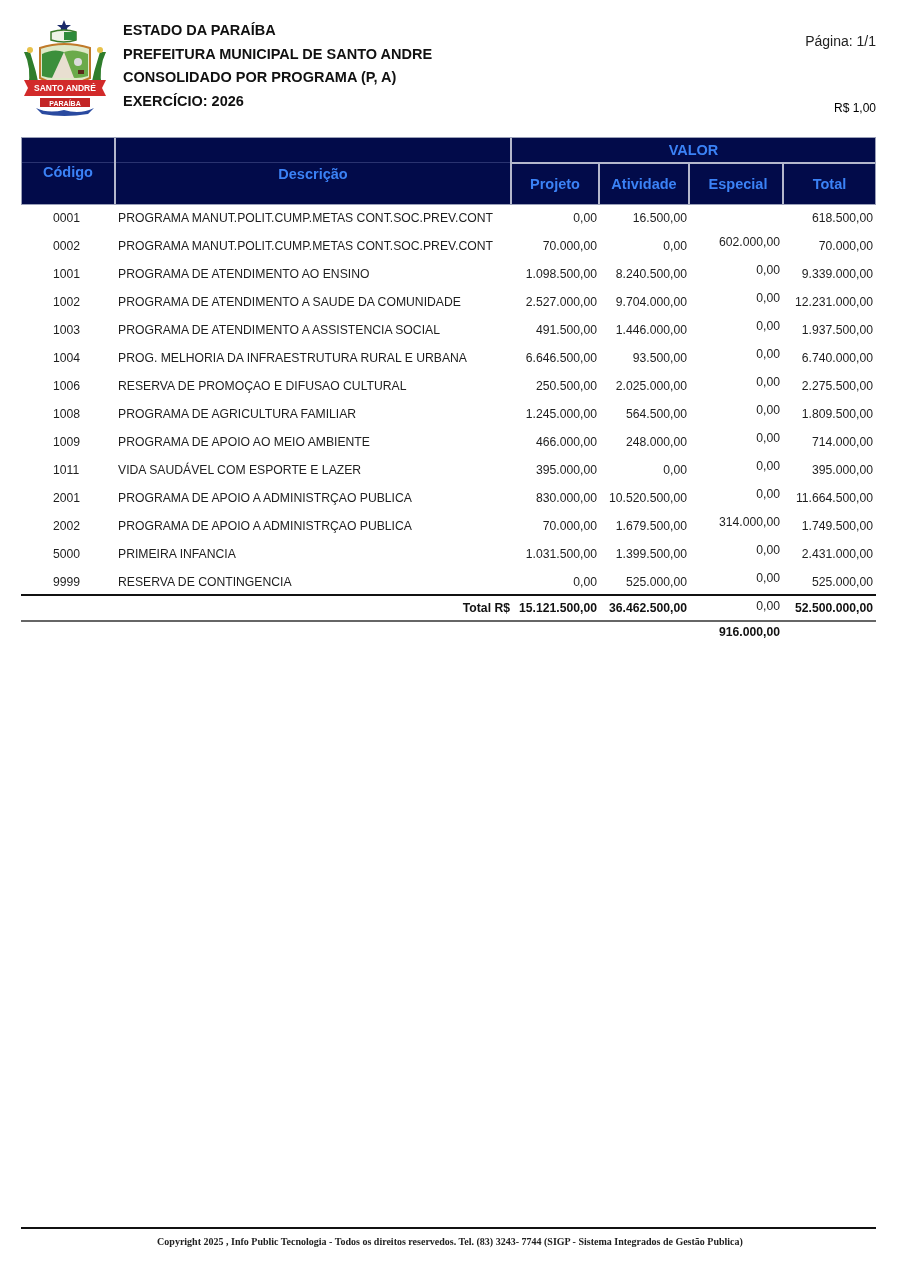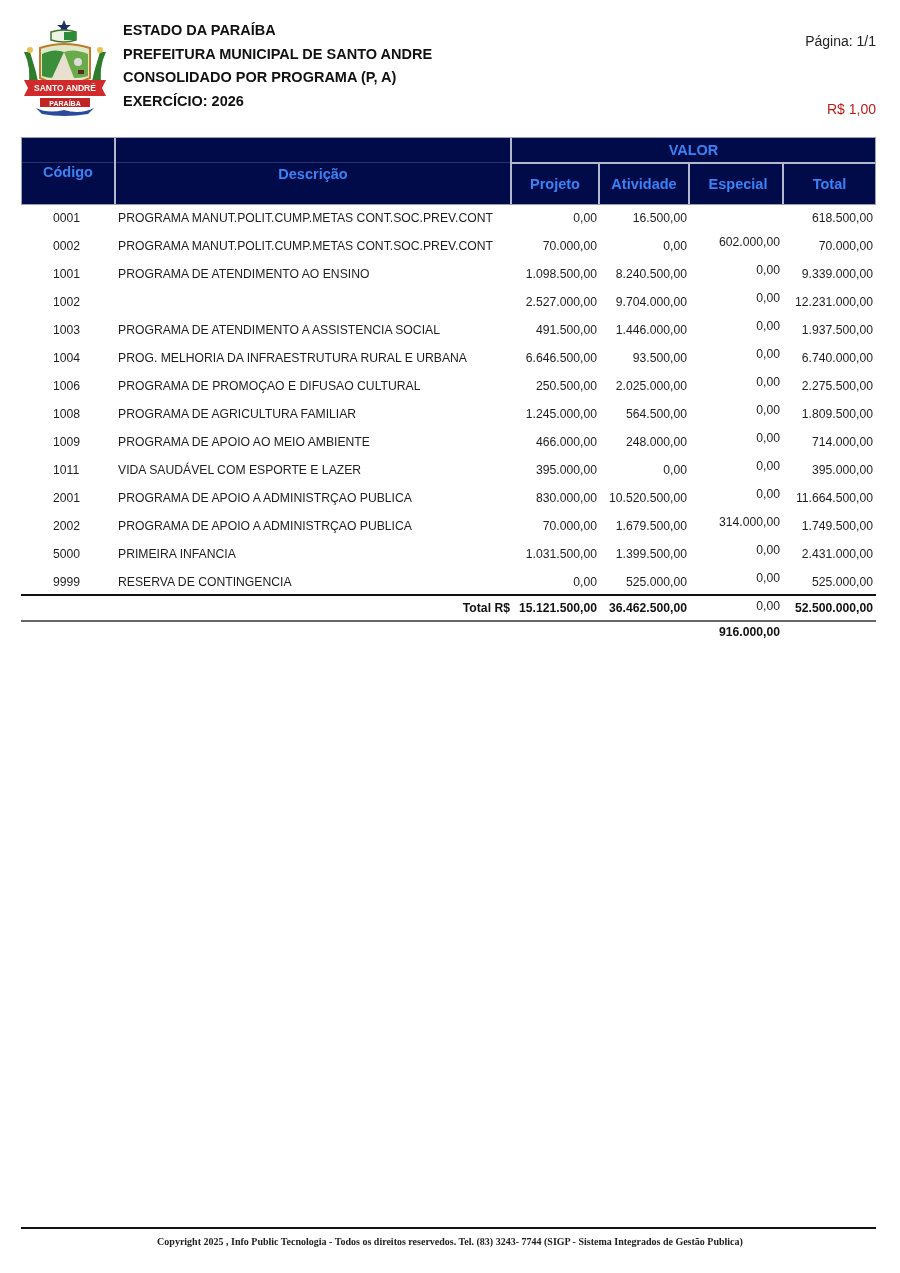--- a/index.html
+++ b/index.html
@@ -5,21 +5,21 @@
     * { box-sizing: border-box; margin: 0; padding: 0; }
     html, body { width: 900px; height: 1273px; background: #ffffff; }
     body { position: relative; font-family: "Liberation Sans", sans-serif; color: #1a1a1a; overflow: hidden; }
 
     .logo { position: absolute; left: 18px; top: 18px; width: 94px; height: 98px; }
 
     .header-titles { position: absolute; left: 123px; top: 19px; }
     .header-titles div { font-weight: bold; font-size: 14.5px; line-height: 23.5px; color: #111; }
 
     .page-num { position: absolute; right: 24px; top: 33px; font-size: 14px; color: #222; }
-    .currency { position: absolute; right: 24px; top: 101px; font-size: 14px; color: #b91c1c; }
+    .currency { position: absolute; right: 24px; top: 101px; font-size: 12px; color: #000000; }
 
     .table-head { position: absolute; left: 21px; top: 137px; width: 855px; height: 68px; background: #020b4a; border: 1px solid #9aa0b8; }
     .th { position: absolute; color: #3b82f6; font-weight: bold; font-size: 14.5px; display: flex; align-items: center; justify-content: center; }
     .vline { position: absolute; background: #b4b8cc; width: 2px; }
     .hline { position: absolute; background: #2a3370; height: 1px; }
     .hline-light { position: absolute; background: #b4b8cc; height: 2px; }
 
     .rows { position: absolute; left: 21px; top: 204px; width: 855px; }
     .row { position: relative; height: 28px; font-size: 12.2px; color: #1e1e1e; }
     .row span { position: absolute; top: 7px; white-space: nowrap; }
@@ -119,20 +119,21 @@
   <div class="row">
     <span class="c-code">1001</span>
     <span class="c-desc">PROGRAMA DE ATENDIMENTO AO ENSINO</span>
     <span class="c-proj">1.098.500,00</span>
     <span class="c-ativ">8.240.500,00</span>
     <span class="c-esp">0,00</span>
     <span class="c-tot">9.339.000,00</span>
   </div>
   <div class="row">
     <span class="c-code">1002</span>
+    <span class="c-desc">PROGRAMA DE ATENDIMENTO A SAUDE DA COMUNIDADE</span>
     <span class="c-proj">2.527.000,00</span>
     <span class="c-ativ">9.704.000,00</span>
     <span class="c-esp">0,00</span>
     <span class="c-tot">12.231.000,00</span>
   </div>
   <div class="row">
     <span class="c-code">1003</span>
     <span class="c-desc">PROGRAMA DE ATENDIMENTO A ASSISTENCIA SOCIAL</span>
     <span class="c-proj">491.500,00</span>
     <span class="c-ativ">1.446.000,00</span>
@@ -142,21 +143,21 @@
   <div class="row">
     <span class="c-code">1004</span>
     <span class="c-desc">PROG. MELHORIA DA INFRAESTRUTURA RURAL E URBANA</span>
     <span class="c-proj">6.646.500,00</span>
     <span class="c-ativ">93.500,00</span>
     <span class="c-esp">0,00</span>
     <span class="c-tot">6.740.000,00</span>
   </div>
   <div class="row">
     <span class="c-code">1006</span>
-    <span class="c-desc">PROGRAMA DE PROMOÇAO E DIFUSAO CULTURAL</span>
+    <span class="c-desc">RESERVA DE PROMOÇAO E DIFUSAO CULTURAL</span>
     <span class="c-proj">250.500,00</span>
     <span class="c-ativ">2.025.000,00</span>
     <span class="c-esp">0,00</span>
     <span class="c-tot">2.275.500,00</span>
   </div>
   <div class="row">
     <span class="c-code">1008</span>
     <span class="c-desc">PROGRAMA DE AGRICULTURA FAMILIAR</span>
     <span class="c-proj">1.245.000,00</span>
     <span class="c-ativ">564.500,00</span>

